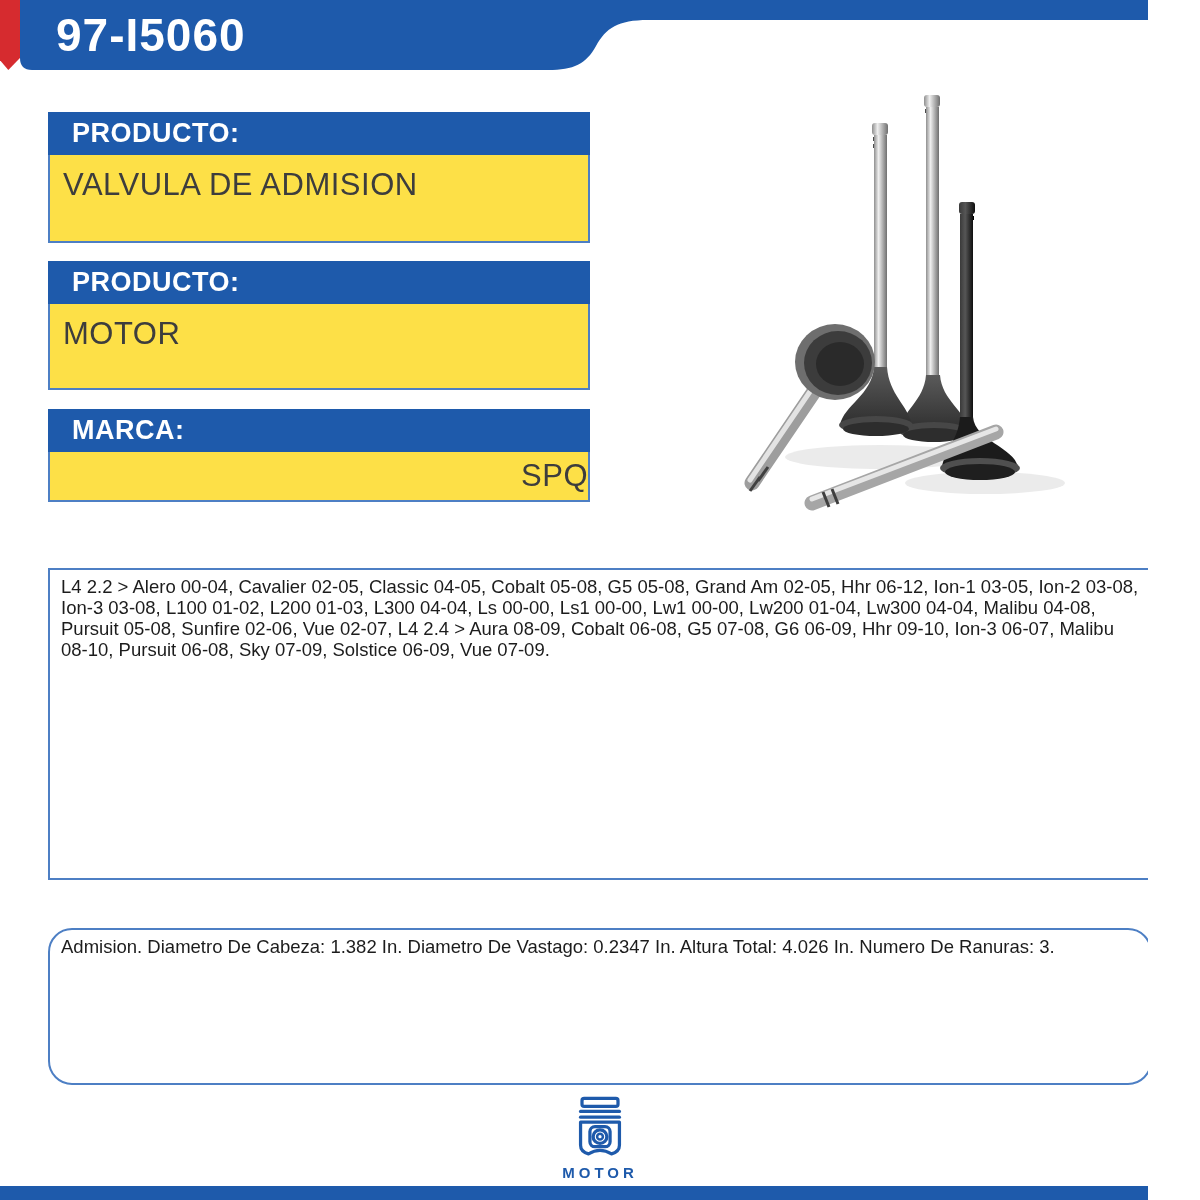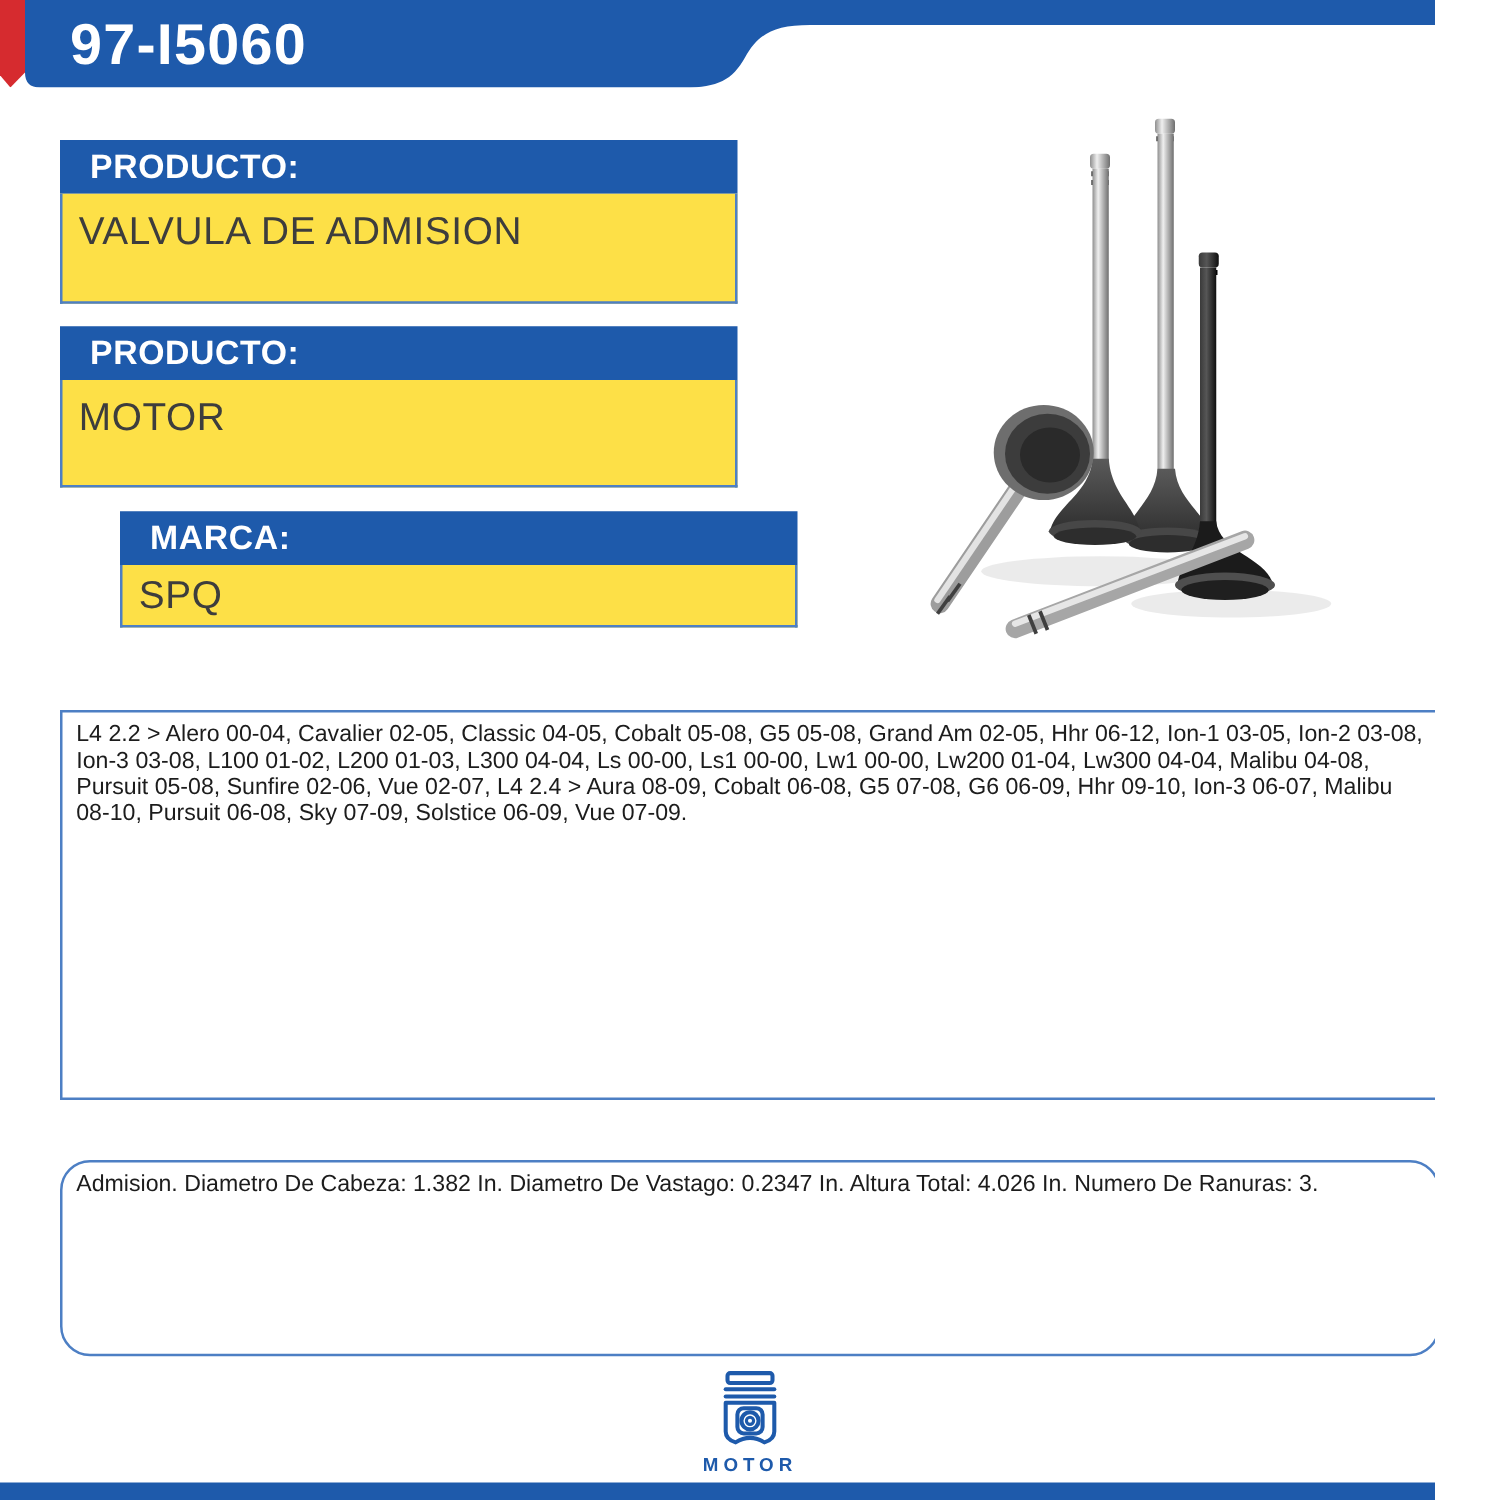--- a/index.html
+++ b/index.html
@@ -15,21 +15,21 @@
                letter-spacing:1px;}
 
   
   .field{position:absolute;left:48px;width:542px;}
   .field .bar{height:43px;background:#1e5aab;display:flex;align-items:center;}
   .field .bar span{color:#ffffff;font-size:27px;font-weight:800;padding-left:24px;letter-spacing:.5px;}
   .field .box{background:#fde047;border:2px solid #4d7fc4;border-top:none;box-sizing:border-box;}
   .field .box span{display:block;color:#3d3d3d;font-size:31px;letter-spacing:.5px;padding:12px 0 0 13px;}
   #f-producto{top:112px;}   #f-producto .box{height:88px;}
   #f-categoria{top:261px;}  #f-categoria .box{height:86px;}
-  #f-marca{top:409px;margin-left:48px;}      #f-marca .box{height:50px;} #f-marca .box span{padding-top:6px;}
+  #f-marca{top:409px;}      #f-marca .box{height:50px;text-align:right;} #f-marca .box span{padding-top:6px;}
 
   
   .photo{position:absolute;left:690px;top:75px;width:420px;height:455px;}
 
   
   .section-title{position:absolute;left:64px;color:#1659b5;font-size:28px;font-weight:800;
                  letter-spacing:.5px;}
   #t-aplicacion{top:534px;}
   #t-especificacion{top:894px;}
   .big-box{position:absolute;left:48px;width:1104px;background:#ffffff;border:2px solid #4d7fc4;

